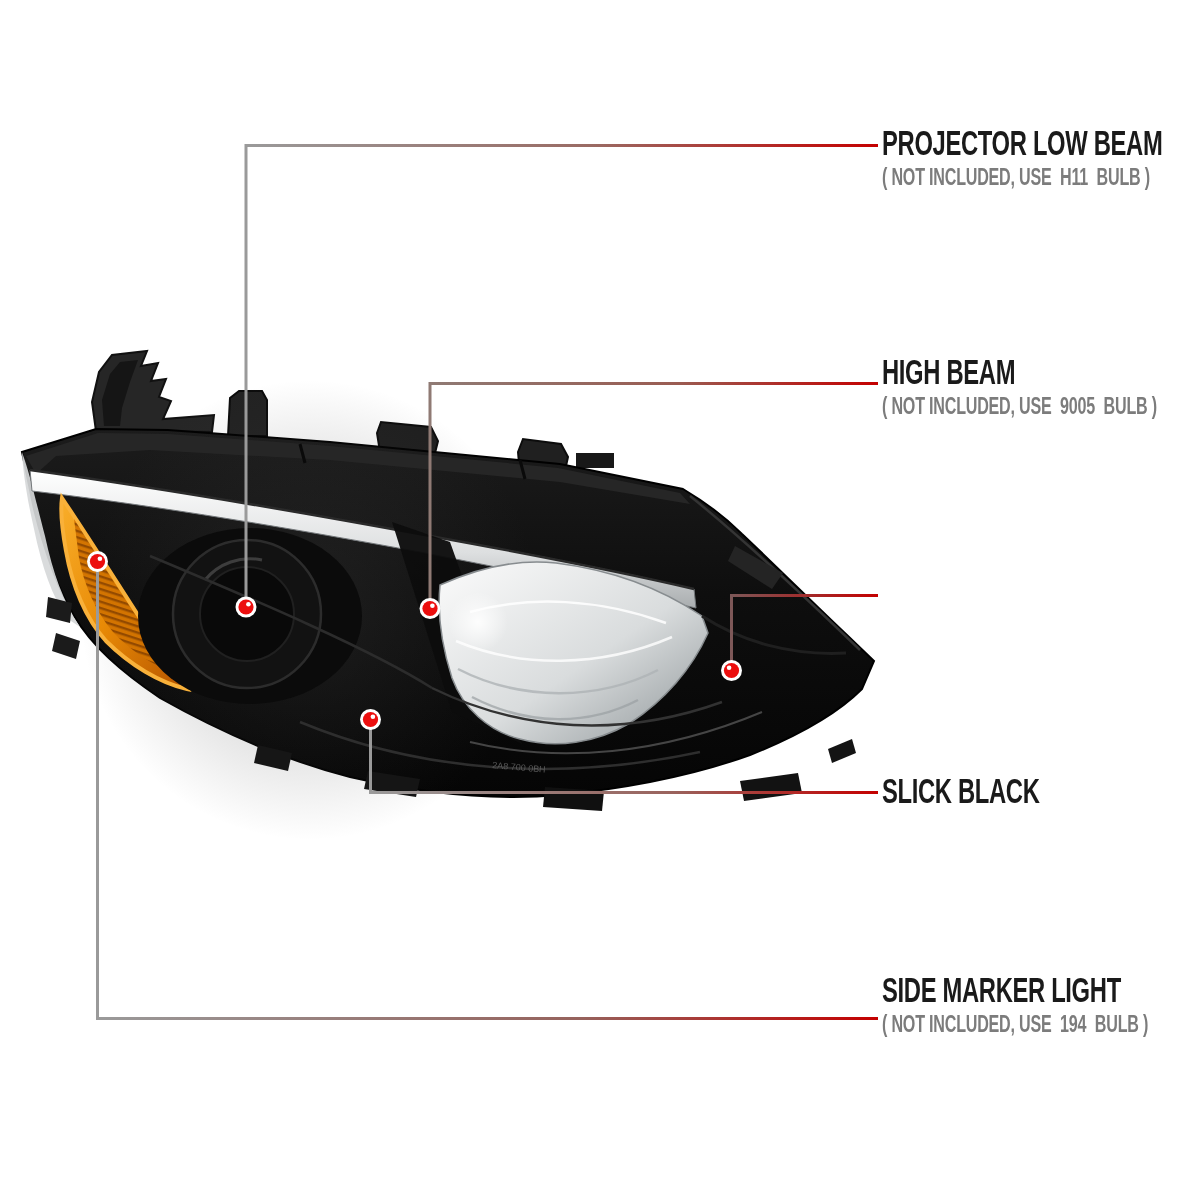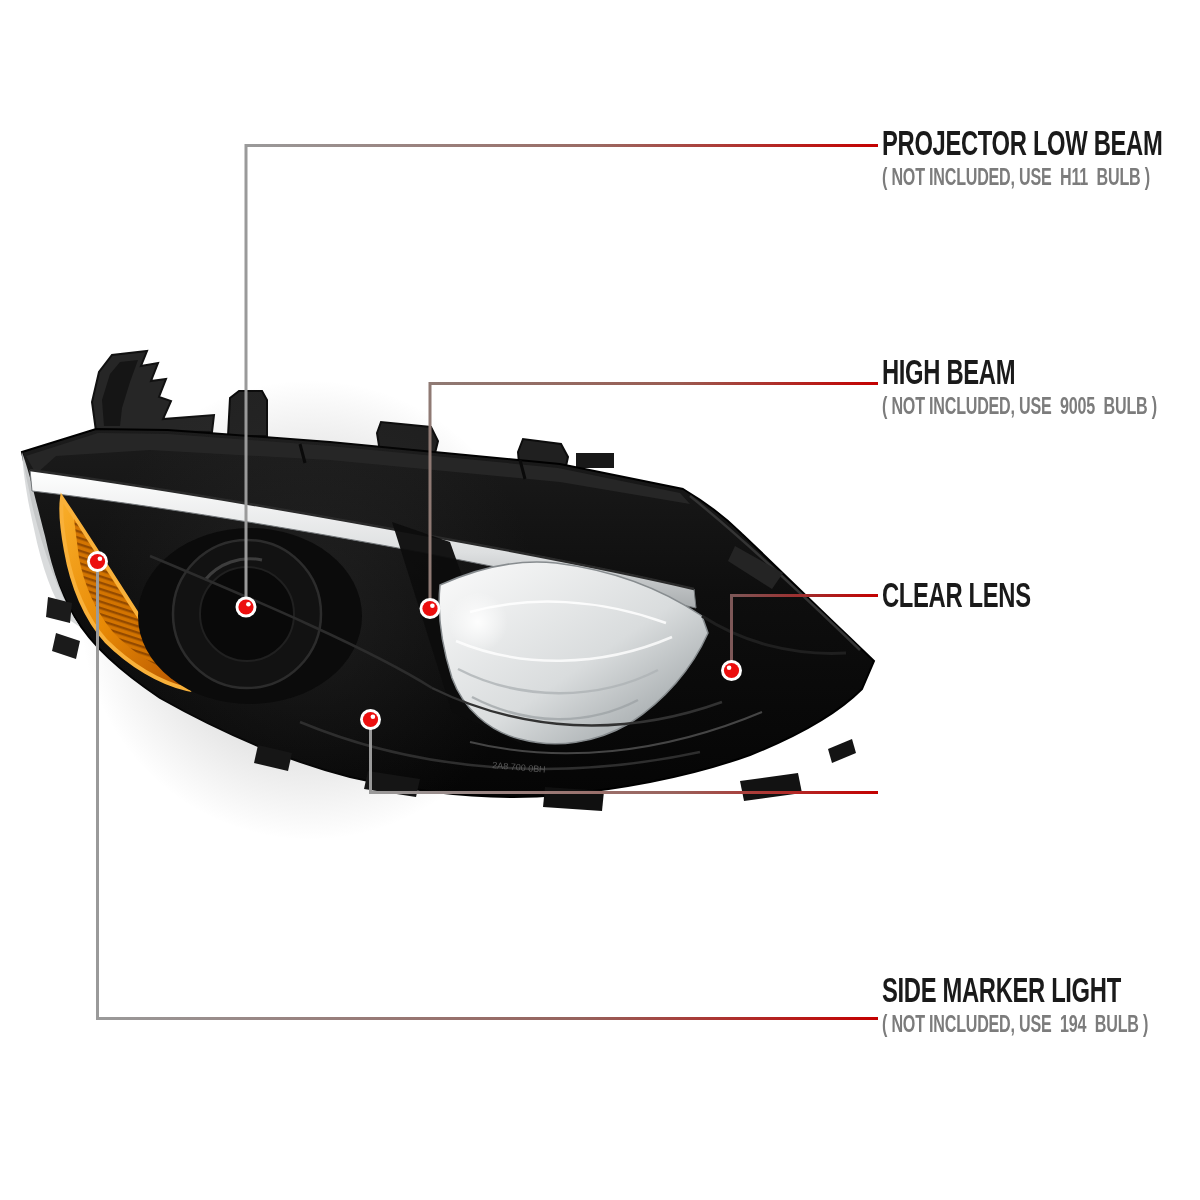--- a/index.html
+++ b/index.html
@@ -192,24 +192,24 @@
   <div class="callout" style="top:127px">
     <div class="ctitle">PROJECTOR LOW BEAM</div>
     <div class="csub">( NOT INCLUDED, USE  H11  BULB )</div>
   </div>
 
   <div class="callout" style="top:356px">
     <div class="ctitle">HIGH BEAM</div>
     <div class="csub">( NOT INCLUDED, USE  9005  BULB )</div>
   </div>
 
-  <div class="callout" style="top:579px">
-    <div class="ctitle">CLEAR LENS</div>
-
-  </div>
-
+
+  <div class="callout" style="top:775px">
+    <div class="ctitle">SLICK BLACK</div>
+
+  </div>
 
   <div class="callout" style="top:974px">
     <div class="ctitle">SIDE MARKER LIGHT</div>
     <div class="csub">( NOT INCLUDED, USE  194  BULB )</div>
   </div>
 
 </div>
 
 </body></html>

